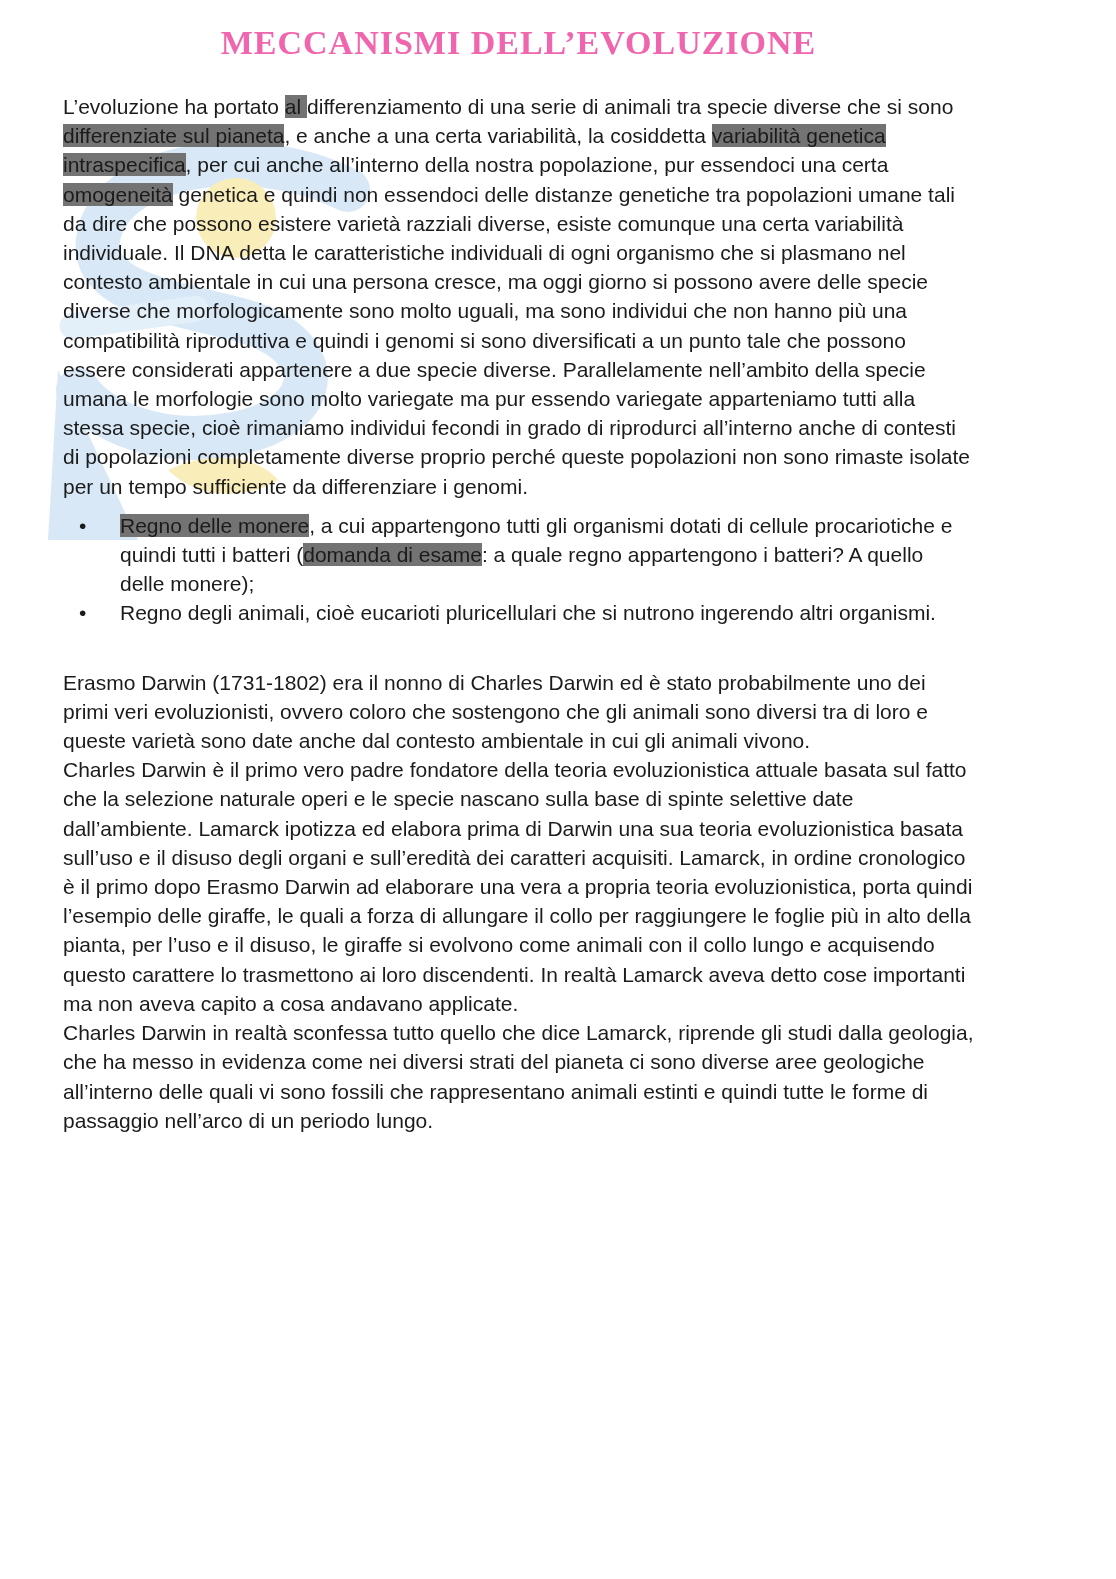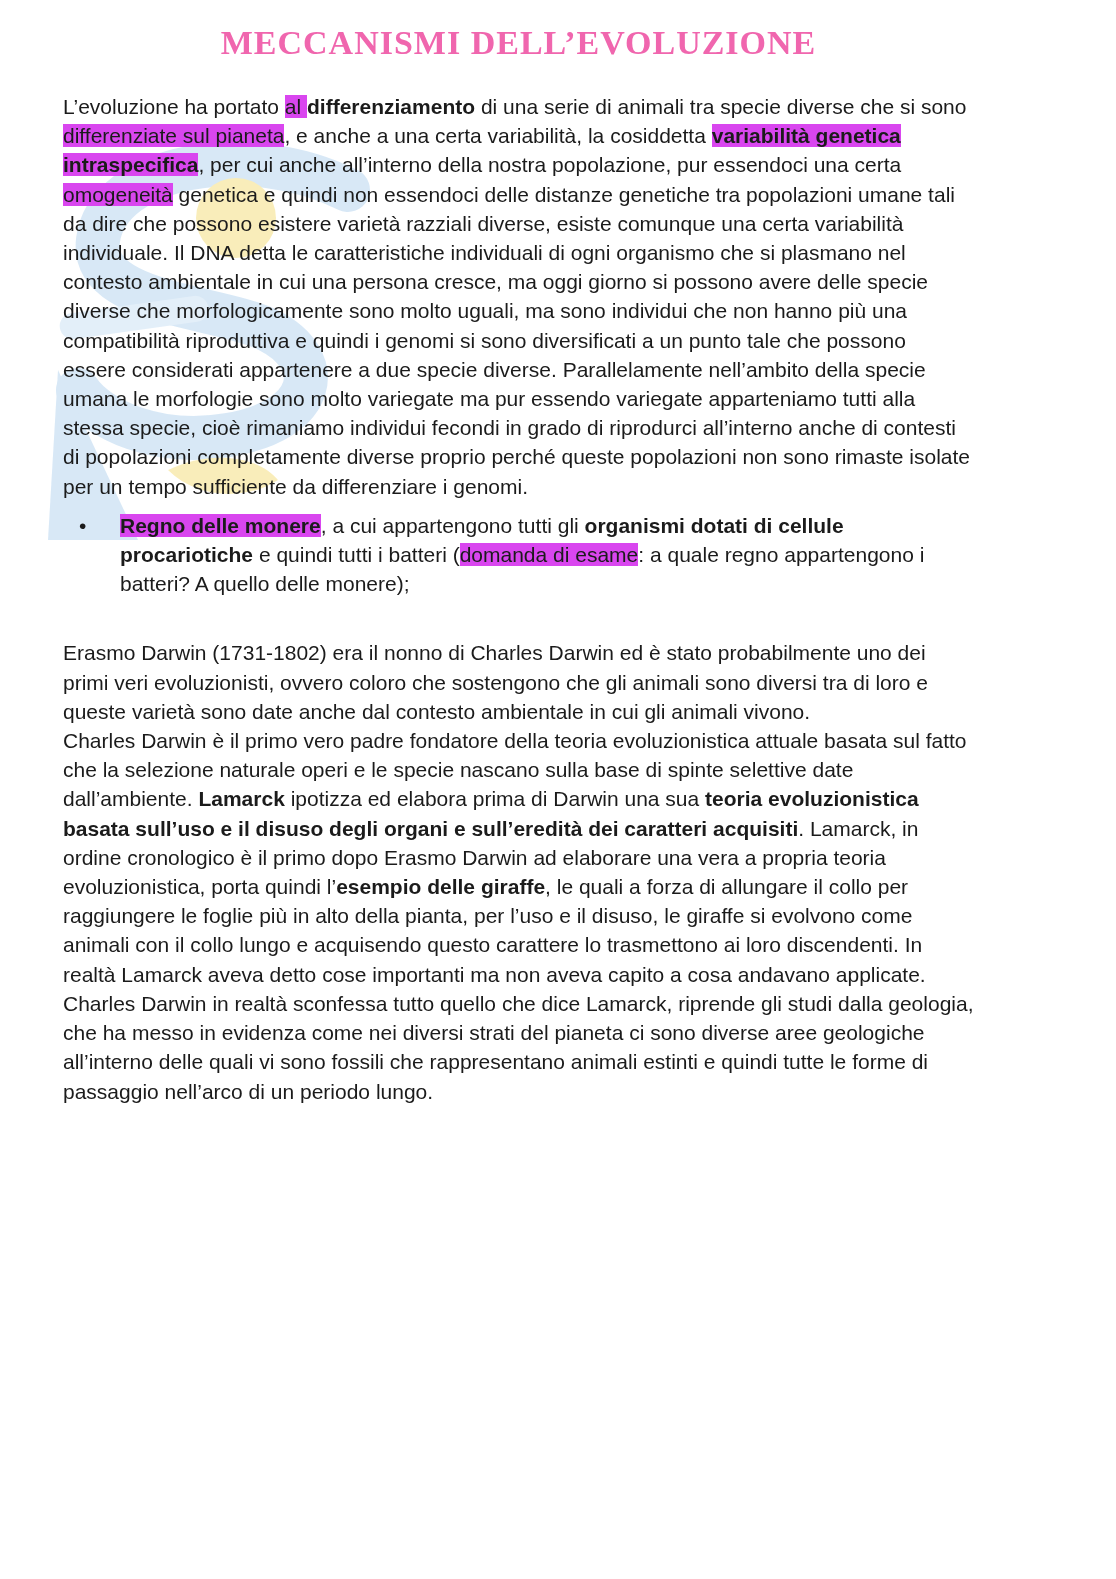--- a/index.html
+++ b/index.html
@@ -55,22 +55,22 @@
     line-height: 29.2px;
   }
   ul.bullets li::before {
     content: "\2022";
     position: absolute;
     left: 6px;
     top: 0;
     font-size: 21px;
   }
   .spacer { height: 30px; }
-  .b { font-weight: bold; }
-  .hl { background: #d946ef; }
+  .b { font-weight: normal; }
+  .hl { background: #737373; }
 </style>
 </head>
 <body>
 
 <div class="page">
 
   <svg class="watermark" width="420" height="440" viewBox="0 0 420 440" aria-hidden="true">
     <g opacity="0.45">
       <path d="M 330 70 C 230 20, 90 45, 80 120 C 72 185, 200 185, 250 210 C 310 240, 300 300, 210 315 C 140 327, 80 300, 60 270" fill="none" stroke="#a9cdec" stroke-width="44" stroke-linecap="round"></path>
       <circle cx="218" cy="98" r="40" fill="#f3d867"></circle>
@@ -80,20 +80,21 @@
     </g>
   </svg>
 
   <div class="content">
     <h1 class="doc-title">MECCANISMI DELL’EVOLUZIONE</h1>
 
     <div>
         <p class="para"><span>L’evoluzione ha portato </span><span class="hl">al </span><span class="b">differenziamento</span><span> di una serie di animali tra specie diverse che si sono </span><span class="hl">differenziate sul pianeta</span><span>, e anche a una certa variabilità, la cosiddetta </span><span class="b hl">variabilità genetica intraspecifica</span><span>, per cui anche all’interno della nostra popolazione, pur essendoci una certa </span><span class="hl">omogeneità</span><span> genetica e quindi non essendoci delle distanze genetiche tra popolazioni umane tali da dire che possono esistere varietà razziali diverse, esiste comunque una certa variabilità individuale. Il DNA detta le caratteristiche individuali di ogni organismo che si plasmano nel contesto ambientale in cui una persona cresce, ma oggi giorno si possono avere delle specie diverse che morfologicamente sono molto uguali, ma sono individui che non hanno più una compatibilità riproduttiva e quindi i genomi si sono diversificati a un punto tale che possono essere considerati appartenere a due specie diverse. Parallelamente nell’ambito della specie umana le morfologie sono molto variegate ma pur essendo variegate apparteniamo tutti alla stessa specie, cioè rimaniamo individui fecondi in grado di riprodurci all’interno anche di contesti di popolazioni completamente diverse proprio perché queste popolazioni non sono rimaste isolate per un tempo sufficiente da differenziare i genomi.</span></p>
         <ul class="bullets">
           <li><span class="b hl">Regno delle monere</span><span>, a cui appartengono tutti gli </span><span class="b">organismi dotati di cellule procariotiche</span><span> e quindi tutti i batteri (</span><span class="hl">domanda di esame</span><span>: a quale regno appartengono i batteri? A quello delle monere);</span></li>
+          <li><span class="b">Regno degli animali</span><span>, cioè eucarioti pluricellulari che </span><span class="b">si nutrono ingerendo altri organismi</span><span>.</span></li>
         </ul>
         <div class="spacer"></div>
         <p class="para"><span>Erasmo Darwin (1731-1802) era il nonno di Charles Darwin ed è stato probabilmente uno dei primi veri evoluzionisti, ovvero coloro che sostengono che gli animali sono diversi tra di loro e queste varietà sono date anche dal contesto ambientale in cui gli animali vivono.</span></p>
         <p class="para"><span>Charles Darwin è il primo vero padre fondatore della teoria evoluzionistica attuale basata sul fatto che la selezione naturale operi e le specie nascano sulla base di spinte selettive date dall’ambiente. </span><span class="b">Lamarck</span><span> ipotizza ed elabora prima di Darwin una sua </span><span class="b">teoria evoluzionistica basata sull’uso e il disuso degli organi e sull’eredità dei caratteri acquisiti</span><span>. Lamarck, in ordine cronologico è il primo dopo Erasmo Darwin ad elaborare una vera a propria teoria evoluzionistica, porta quindi l’</span><span class="b">esempio delle giraffe</span><span>, le quali a forza di allungare il collo per raggiungere le foglie più in alto della pianta, per l’uso e il disuso, le giraffe si evolvono come animali con il collo lungo e acquisendo questo carattere lo trasmettono ai loro discendenti. In realtà Lamarck aveva detto cose importanti ma non aveva capito a cosa andavano applicate.</span></p>
         <p class="para"><span>Charles Darwin in realtà sconfessa tutto quello che dice Lamarck, riprende gli studi dalla geologia, che ha messo in evidenza come nei diversi strati del pianeta ci sono diverse aree geologiche all’interno delle quali vi sono fossili che rappresentano animali estinti e quindi tutte le forme di passaggio nell’arco di un periodo lungo.</span></p>
       </div>
   </div>
 
 </div>
 

